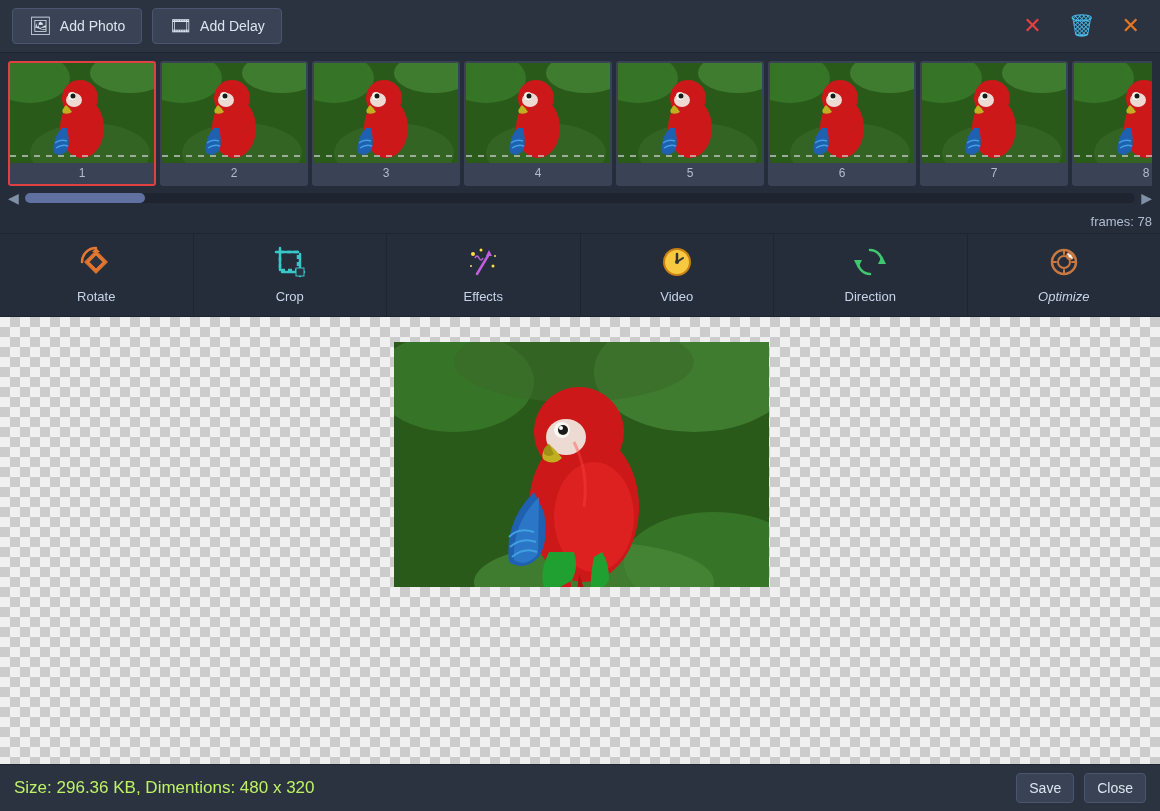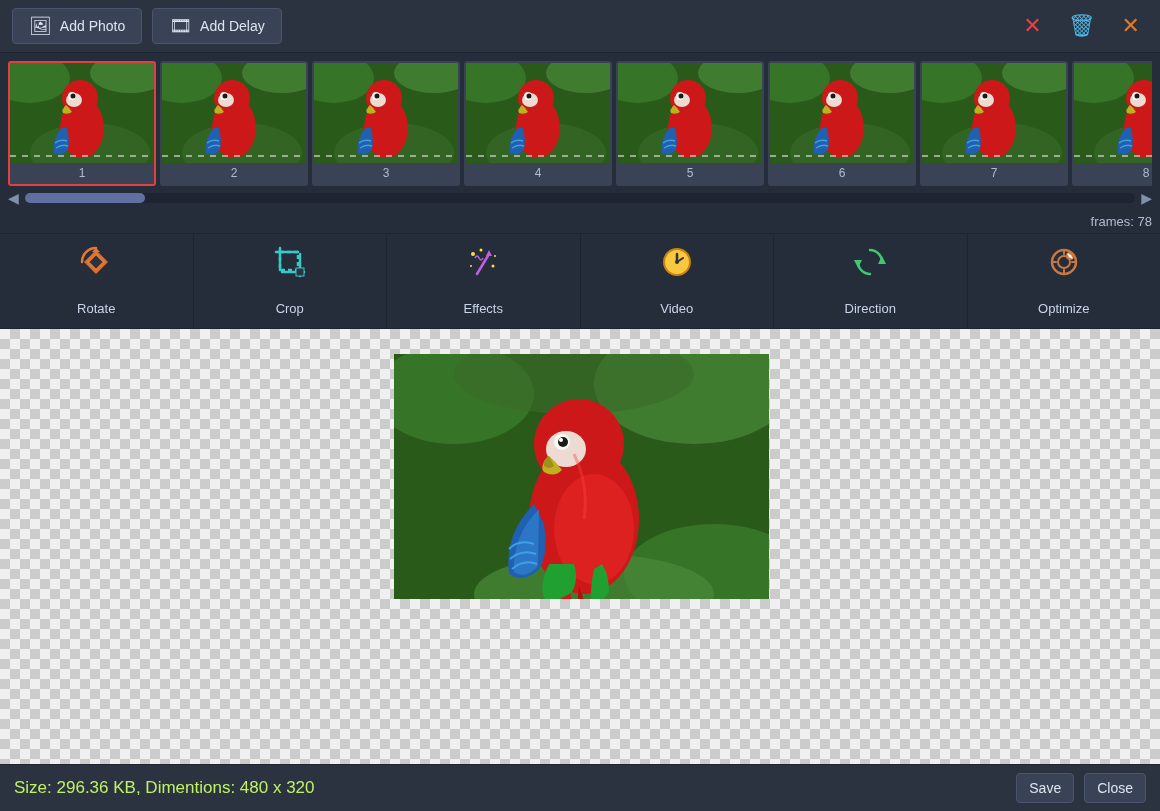--- a/index.html
+++ b/index.html
@@ -152,24 +152,24 @@
     }
     .tool-btn {
       display: flex;
       flex-direction: column;
       align-items: center;
       justify-content: center;
       flex: 1;
       padding: 12px 8px;
       cursor: pointer;
       border-right: 1px solid #1e2530;
-      gap: 18px;
+      gap: 6px;
       user-select: none;
     }
-    .tool-btn:last-child { border-right: none; }
+    .tool-btn:last-child { border-right: none; font-style: italic; }
     .tool-icon {
       font-size: 28px;
       line-height: 1;
     }
     .tool-label {
       font-size: 13px;
       color: #c8d4e8;
     }
 
     

